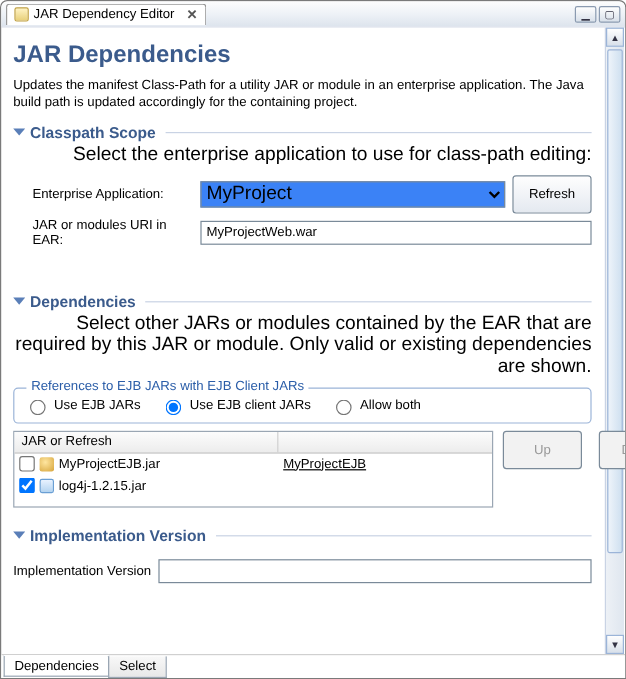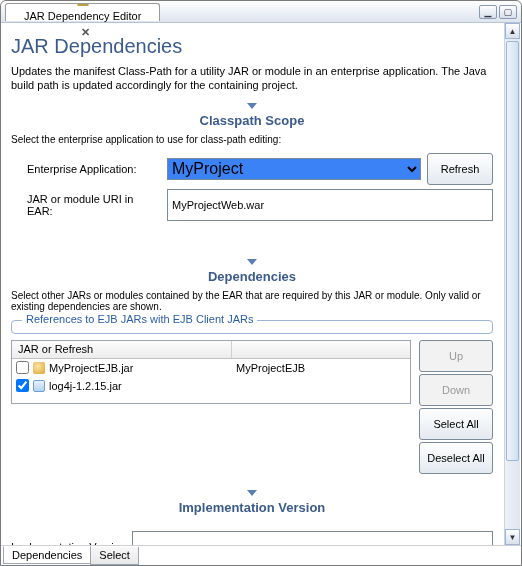--- a/index.html
+++ b/index.html
@@ -26,24 +26,23 @@
     padding: 0 4px;
   }
   .tab-editor {
     height: 18px;
     background: #fff;
     border: 1px solid #999;
     border-bottom: none;
     border-radius: 3px 3px 0 0;
     display: inline-flex;
     align-items: center;
-    padding: 0 18px;
+    padding: 0 6px;
     font-size: 11px;
     gap: 4px;
-    flex-direction: column;
   }
   .jar-icon {
     width: 12px; height: 12px;
     background: linear-gradient(to bottom, #fff3c4, #e8d07a);
     border: 1px solid #c0a040;
     border-radius: 2px;
   }
   .close-x {
     margin-left: 6px;
     color: #555;
@@ -67,78 +66,78 @@
     padding: 8px 10px 0 10px;
     height: calc(100% - 22px - 20px);
     overflow: hidden;
     position: relative;
   }
   h1.page-title {
     font-family: "Trebuchet MS", Arial, sans-serif;
     font-size: 20px;
     color: #3b5b8c;
     margin: 4px 0 6px 0;
-    font-weight: normal;
+    font-weight: bold;
   }
   .desc {
     font-size: 11px;
     color: #000;
     margin-bottom: 10px;
     line-height: 1.3;
   }
   .section-header {
     display: flex;
     align-items: center;
     gap: 4px;
     margin-top: 6px;
     margin-bottom: 2px;
-    flex-direction: column;
   }
   .twistie {
     width: 0; height: 0;
     border-left: 5px solid transparent;
     border-right: 5px solid transparent;
     border-top: 6px solid #5a7fb8;
   }
   .section-title {
     font-family: "Trebuchet MS", Arial, sans-serif;
     font-size: 13px;
     color: #3b5b8c;
     font-weight: bold;
   }
   .section-rule {
     flex: 1;
     height: 1px;
     background: #c9d3e4;
     margin-left: 4px;
   }
   .section-desc {
-    font-size: 10px;
+    font-size: 16px;
     margin: 2px 0 8px 0;
+    text-align: right;
   }
   .form-row {
     display: flex;
     align-items: center;
     margin: 4px 0 4px 16px;
     gap: 6px;
   }
   .form-label {
     width: 134px;
     font-size: 11px;
   }
   select.combo {
     flex: 1;
     height: 22px;
     font-size: 16px;
     border: 1px solid #7a8a99;
     background: #3b82f6;
   }
   input.text {
     flex: 1;
-    height: 32px;
+    height: 20px;
     border: 1px solid #7a8a99;
     padding: 0 4px;
     font-size: 11px;
     background: #fff;
   }
   button.btn {
     height: 32px;
     min-width: 66px;
     font-size: 11px;
     border: 1px solid #7a8a99;
@@ -208,40 +207,40 @@
     align-items: center;
     font-size: 11px;
   }
   .td {
     padding: 0 4px;
     display: flex;
     align-items: center;
     gap: 4px;
   }
   .td.c1 { width: 220px; align-items: center; }
-  .td.c2 { flex: 1; }
+  .td.c2 { flex: 1; text-decoration: underline; }
   input[type=checkbox] {
     width: 13px; height: 13px;
     margin: 0;
   }
   .ejb-icon {
     width: 12px; height: 12px;
     background: radial-gradient(circle at 40% 35%, #ffe6a0, #d6a43a);
     border-radius: 2px;
   }
   .jarfile-icon {
     width: 12px; height: 12px;
     background: linear-gradient(to bottom, #e8f2ff, #b4d4f0);
     border: 1px solid #6a9fd4;
     border-radius: 2px;
   }
   .side-buttons {
     display: flex;
-    flex-direction: column;
-    gap: 2px;
+    flex-direction: row;
+    gap: 14px;
     width: 74px;
   }
   .side-buttons button {
     width: 100%;
   }
   .impl-row {
     display: flex;
     align-items: center;
     gap: 6px;
     margin: 12px 0 0 0;
@@ -341,35 +340,49 @@
 
     <div class="form-row">
       <div class="form-label">Enterprise Application:</div>
       <select class="combo">
         <option>MyProject</option>
       </select>
       <button class="btn">Refresh</button>
     </div>
 
     <div class="form-row">
-      <div class="form-label">JAR or module URI in EAR:</div>
+      <div class="form-label">JAR or modules URI in EAR:</div>
       <input class="text" type="text" value="MyProjectWeb.war" style="">
     </div>
 
     <div style="height:28px"></div>
 
     <div class="section-header">
       <div class="twistie"></div>
       <div class="section-title">Dependencies</div>
       <div class="section-rule"></div>
     </div>
     <div class="section-desc">Select other JARs or modules contained by the EAR that are required by this JAR or module.  Only valid or existing dependencies are shown.</div>
 
     <div class="groupbox">
       <div class="groupbox-title">References to EJB JARs with EJB Client JARs</div>
+      <div class="radio-row">
+        <label>
+          <input type="radio" name="ejbref" style="">
+          <span>Use EJB JARs</span>
+        </label>
+        <label>
+          <input type="radio" name="ejbref" checked="" style="">
+          <span>Use EJB client JARs</span>
+        </label>
+        <label>
+          <input type="radio" name="ejbref" style="">
+          <span>Allow both</span>
+        </label>
+      </div>
     </div>
 
     <div class="dep-layout">
       <div class="table-wrap">
         <div class="tbl-head">
           <div class="th c1">JAR or Refresh</div>
         </div>
         <div class="tbl-row">
           <div class="td c1">
             <input type="checkbox" style="">

